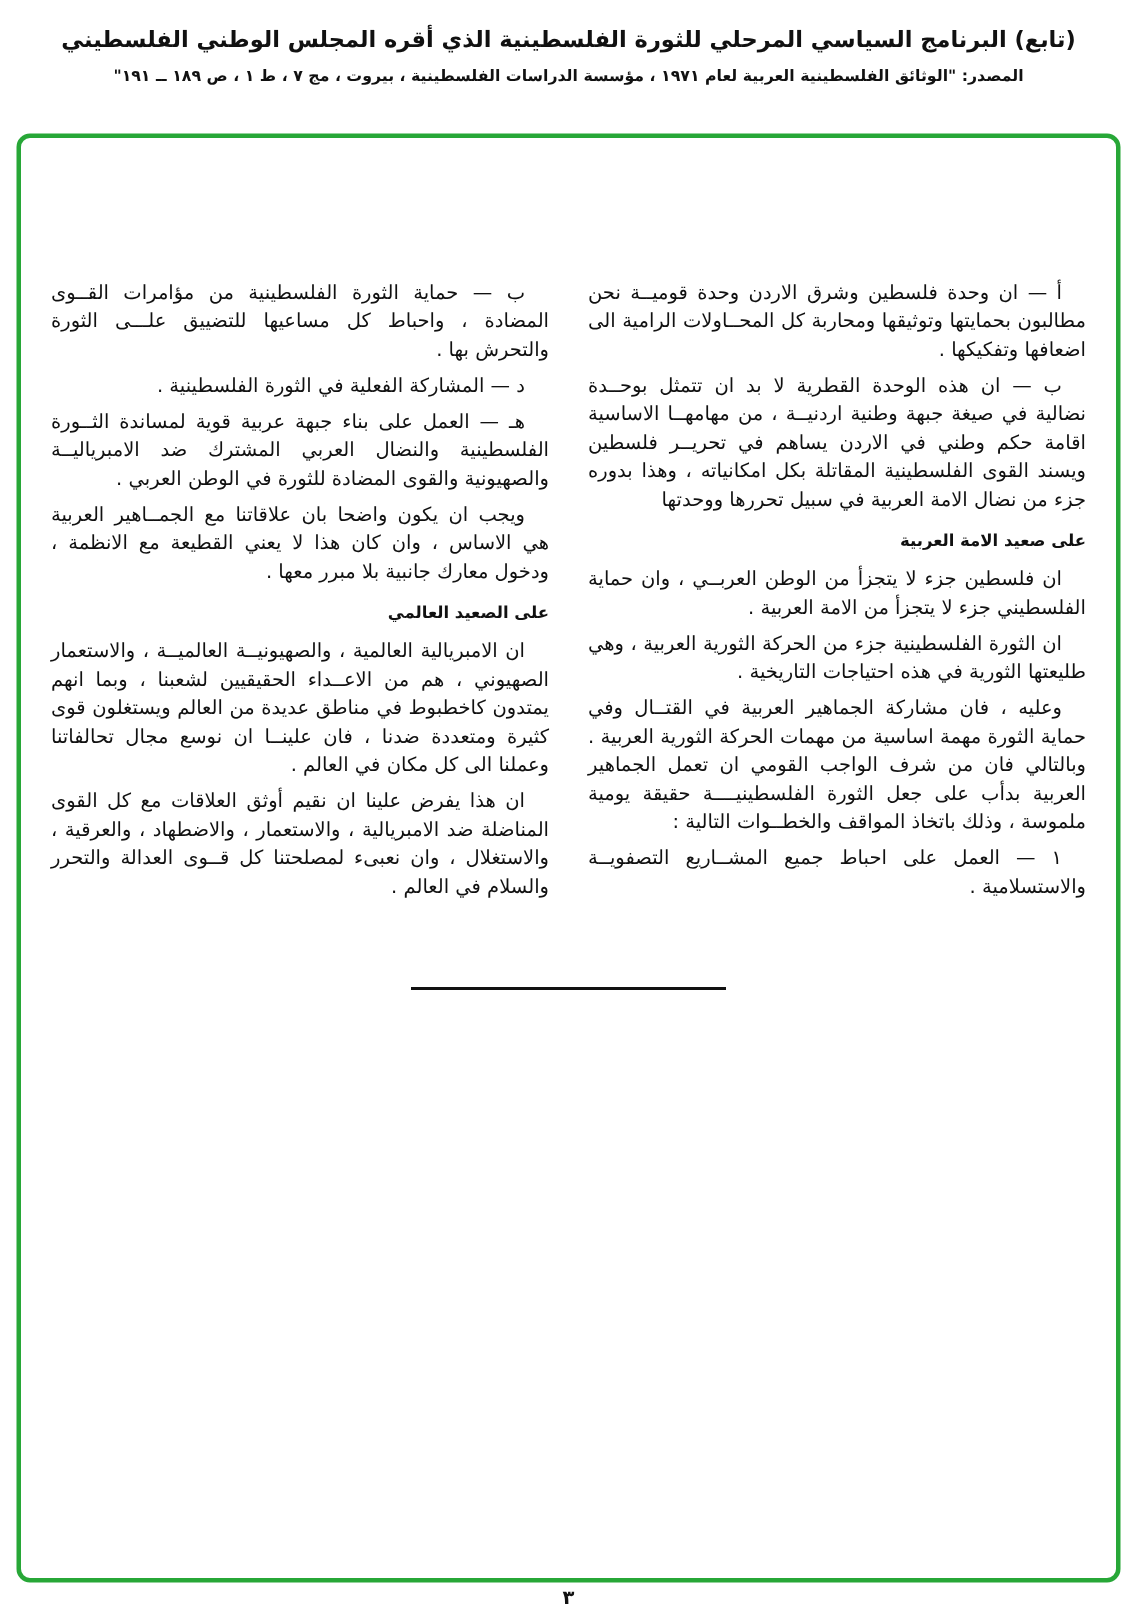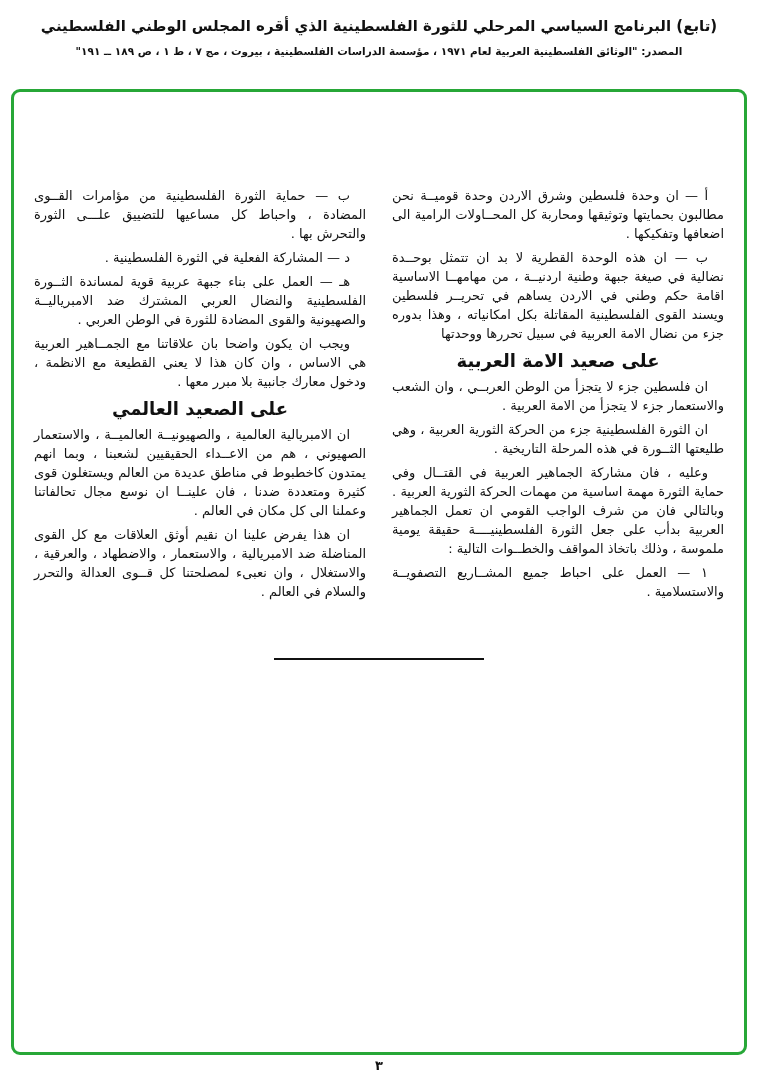--- a/index.html
+++ b/index.html
@@ -56,22 +56,21 @@
     font-size: 13px;
     line-height: 19px;
   }
   .col p.col-para {
     margin: 0 0 5px 0;
     text-indent: 16px;
   }
   .col p.col-heading {
     margin: 8px 0 7px 0;
     font-weight: bold;
-    font-size: 18px;
-    text-align: center;
+    font-size: 11px;
     text-indent: 0;
   }
   .separator {
     width: 210px;
     border-top: 2px solid #111111;
     margin: 52px auto 0 auto;
   }
   .page-number {
     text-align: center;
     font-size: 13px;
@@ -88,22 +87,22 @@
     <h1 class="doc-title">(تابع) البرنامج السياسي المرحلي للثورة الفلسطينية الذي أقره المجلس الوطني الفلسطيني</h1>
     <div class="doc-source">المصدر: "الوثائق الفلسطينية العربية لعام ١٩٧١ ، مؤسسة الدراسات الفلسطينية ، بيروت ، مج ٧ ، ط ١ ، ص ١٨٩ ــ ١٩١"</div>
   </header>
 
   <div class="green-box" style="border-color: rgb(39, 167, 55);">
     <div class="columns">
       <div class="col">
           <p class="col-para">أ — ان وحدة فلسطين وشرق الاردن وحدة قوميــة نحن مطالبون بحمايتها وتوثيقها ومحاربة كل المحــاولات الرامية الى اضعافها وتفكيكها .</p>
           <p class="col-para">ب — ان هذه الوحدة القطرية لا بد ان تتمثل بوحــدة نضالية في صيغة جبهة وطنية اردنيــة ، من مهامهــا الاساسية اقامة حكم وطني في الاردن يساهم في تحريــر فلسطين ويسند القوى الفلسطينية المقاتلة بكل امكانياته ، وهذا بدوره جزء من نضال الامة العربية في سبيل تحررها ووحدتها</p>
           <p class="col-heading">على صعيد الامة العربية</p>
-          <p class="col-para">ان فلسطين جزء لا يتجزأ من الوطن العربــي ، وان الشعب والاستعمار جزء لا يتجزأ من الامة العربية .</p>
-          <p class="col-para">ان الثورة الفلسطينية جزء من الحركة الثورية العربية ، وهي طليعتها الثــورة في هذه المرحلة التاريخية .</p>
+          <p class="col-para">ان فلسطين جزء لا يتجزأ من الوطن العربــي ، وان حماية الفلسطيني جزء لا يتجزأ من الامة العربية .</p>
+          <p class="col-para">ان الثورة الفلسطينية جزء من الحركة الثورية العربية ، وهي طليعتها الثورية في هذه احتياجات التاريخية .</p>
           <p class="col-para">وعليه ، فان مشاركة الجماهير العربية في القتــال وفي حماية الثورة مهمة اساسية من مهمات الحركة الثورية العربية . وبالتالي فان من شرف الواجب القومي ان تعمل الجماهير العربية بدأب على جعل الثورة الفلسطينيــــة حقيقة يومية ملموسة ، وذلك باتخاذ المواقف والخطــوات التالية :</p>
           <p class="col-para">١ — العمل على احباط جميع المشــاريع التصفويــة والاستسلامية .</p>
         </div>
       <div class="col">
           <p class="col-para">ب — حماية الثورة الفلسطينية من مؤامرات القــوى المضادة ، واحباط كل مساعيها للتضييق علـــى الثورة والتحرش بها .</p>
           <p class="col-para">د — المشاركة الفعلية في الثورة الفلسطينية .</p>
           <p class="col-para">هـ — العمل على بناء جبهة عربية قوية لمساندة الثــورة الفلسطينية والنضال العربي المشترك ضد الامبرياليــة والصهيونية والقوى المضادة للثورة في الوطن العربي .</p>
           <p class="col-para">ويجب ان يكون واضحا بان علاقاتنا مع الجمــاهير العربية هي الاساس ، وان كان هذا لا يعني القطيعة مع الانظمة ، ودخول معارك جانبية بلا مبرر معها .</p>
           <p class="col-heading">على الصعيد العالمي</p>
           <p class="col-para">ان الامبريالية العالمية ، والصهيونيــة العالميــة ، والاستعمار الصهيوني ، هم من الاعــداء الحقيقيين لشعبنا ، وبما انهم يمتدون كاخطبوط في مناطق عديدة من العالم ويستغلون قوى كثيرة ومتعددة ضدنا ، فان علينــا ان نوسع مجال تحالفاتنا وعملنا الى كل مكان في العالم .</p>

